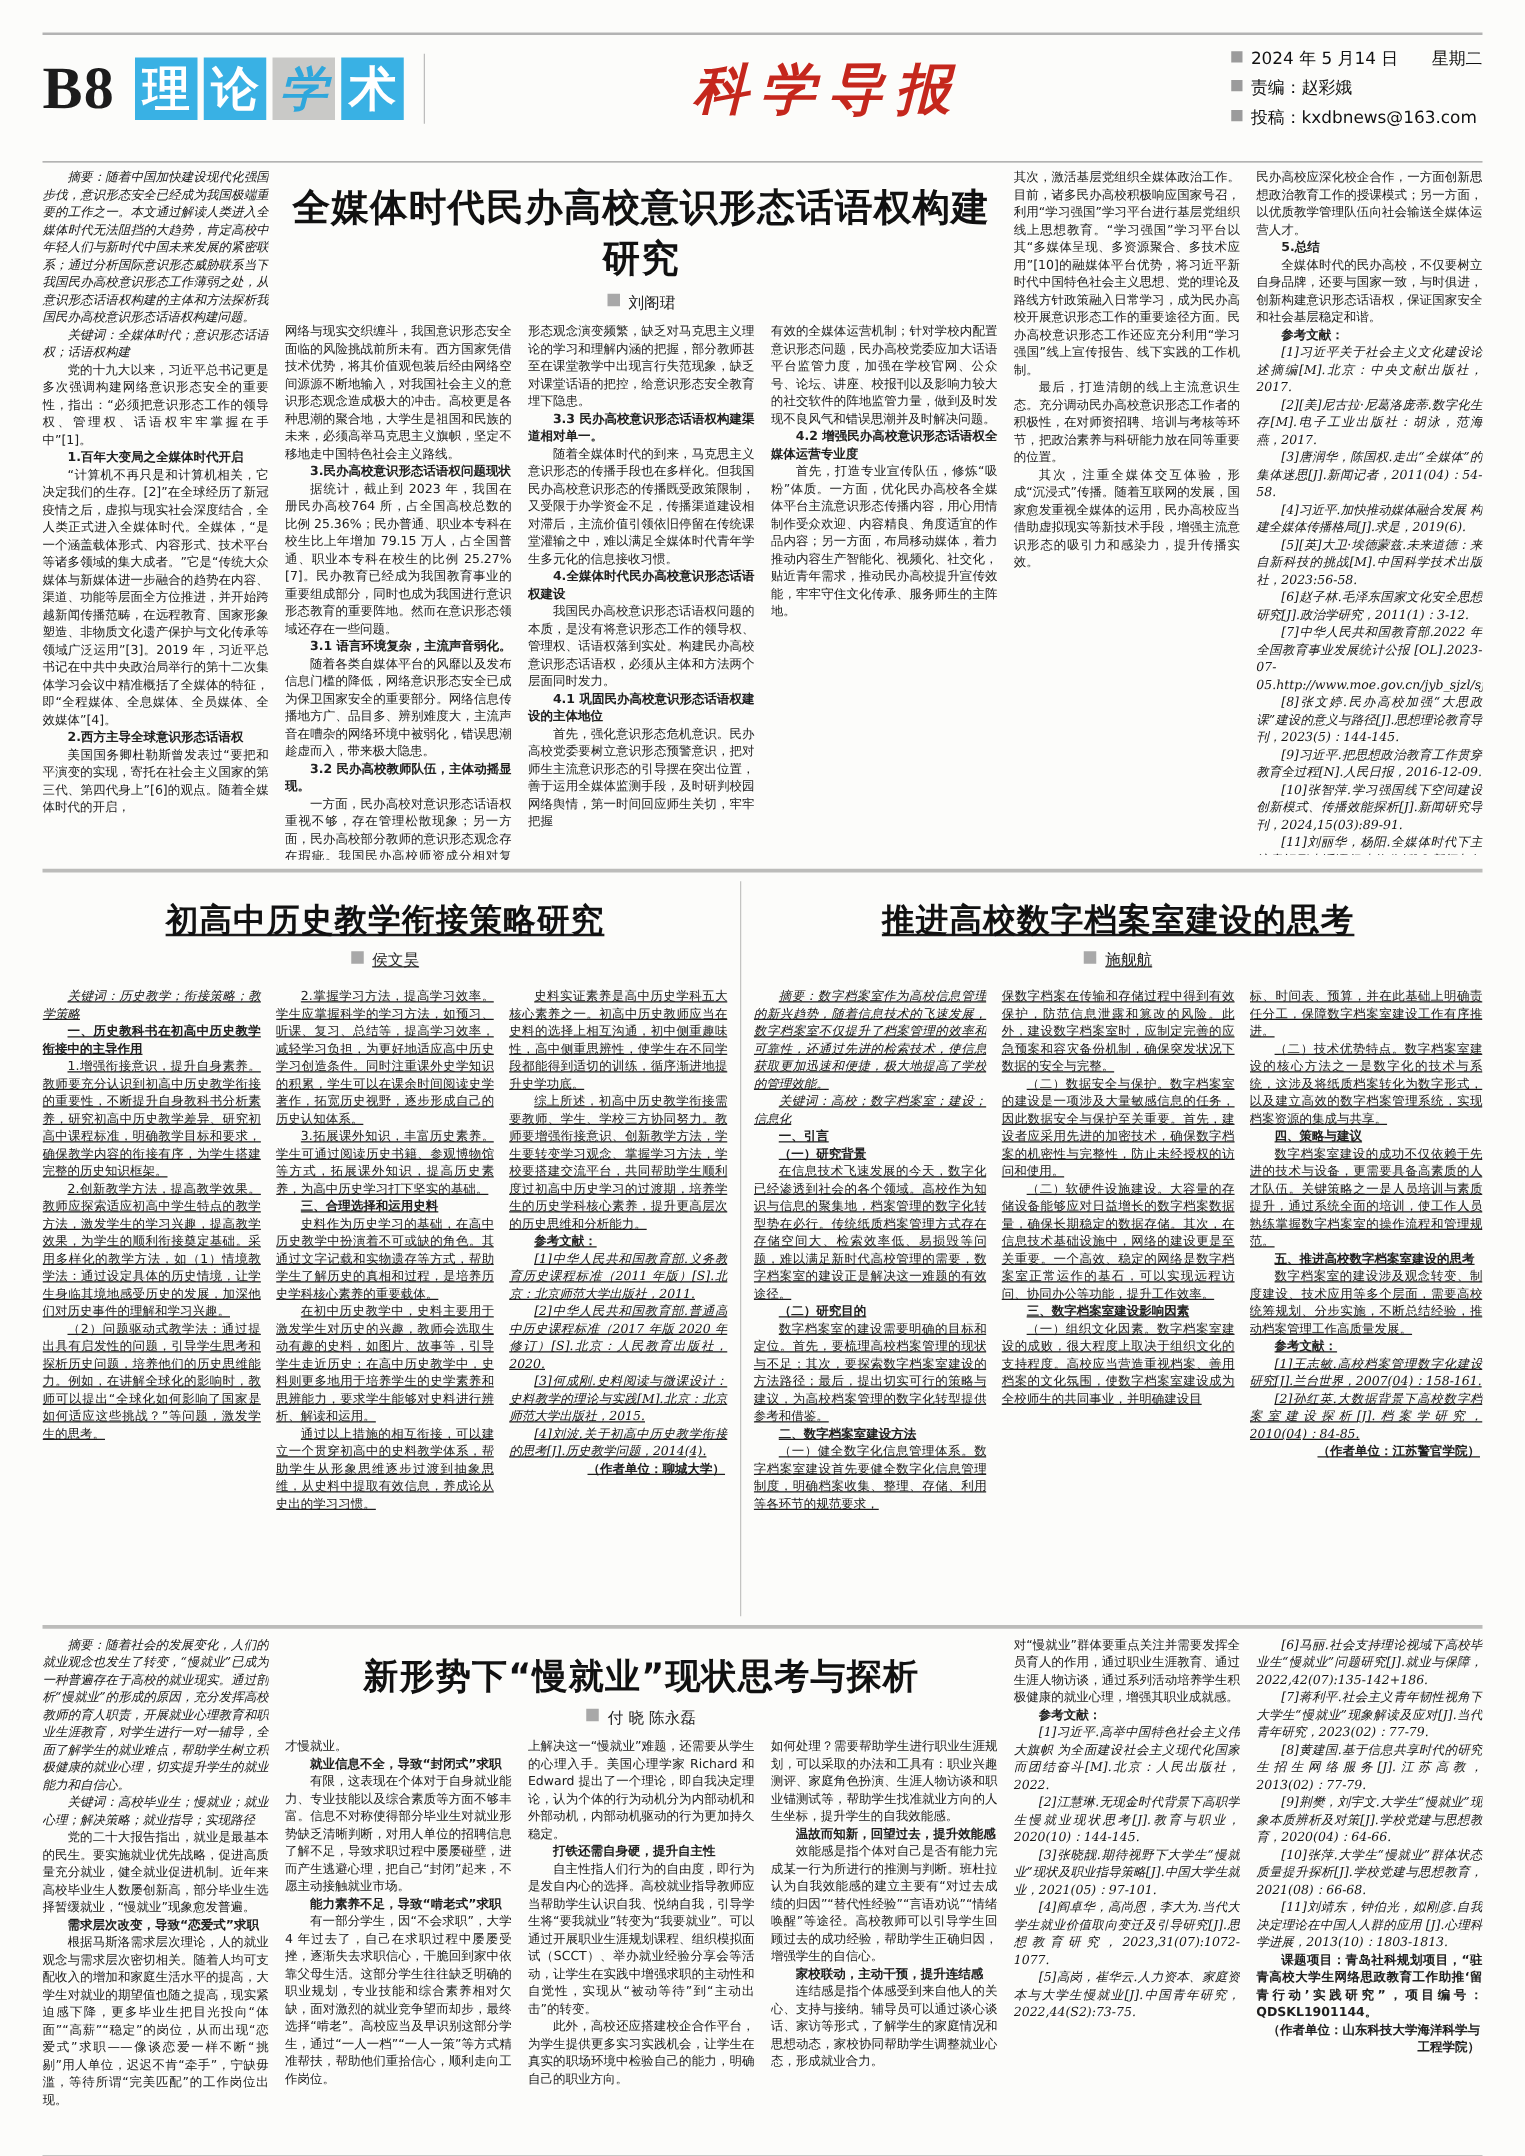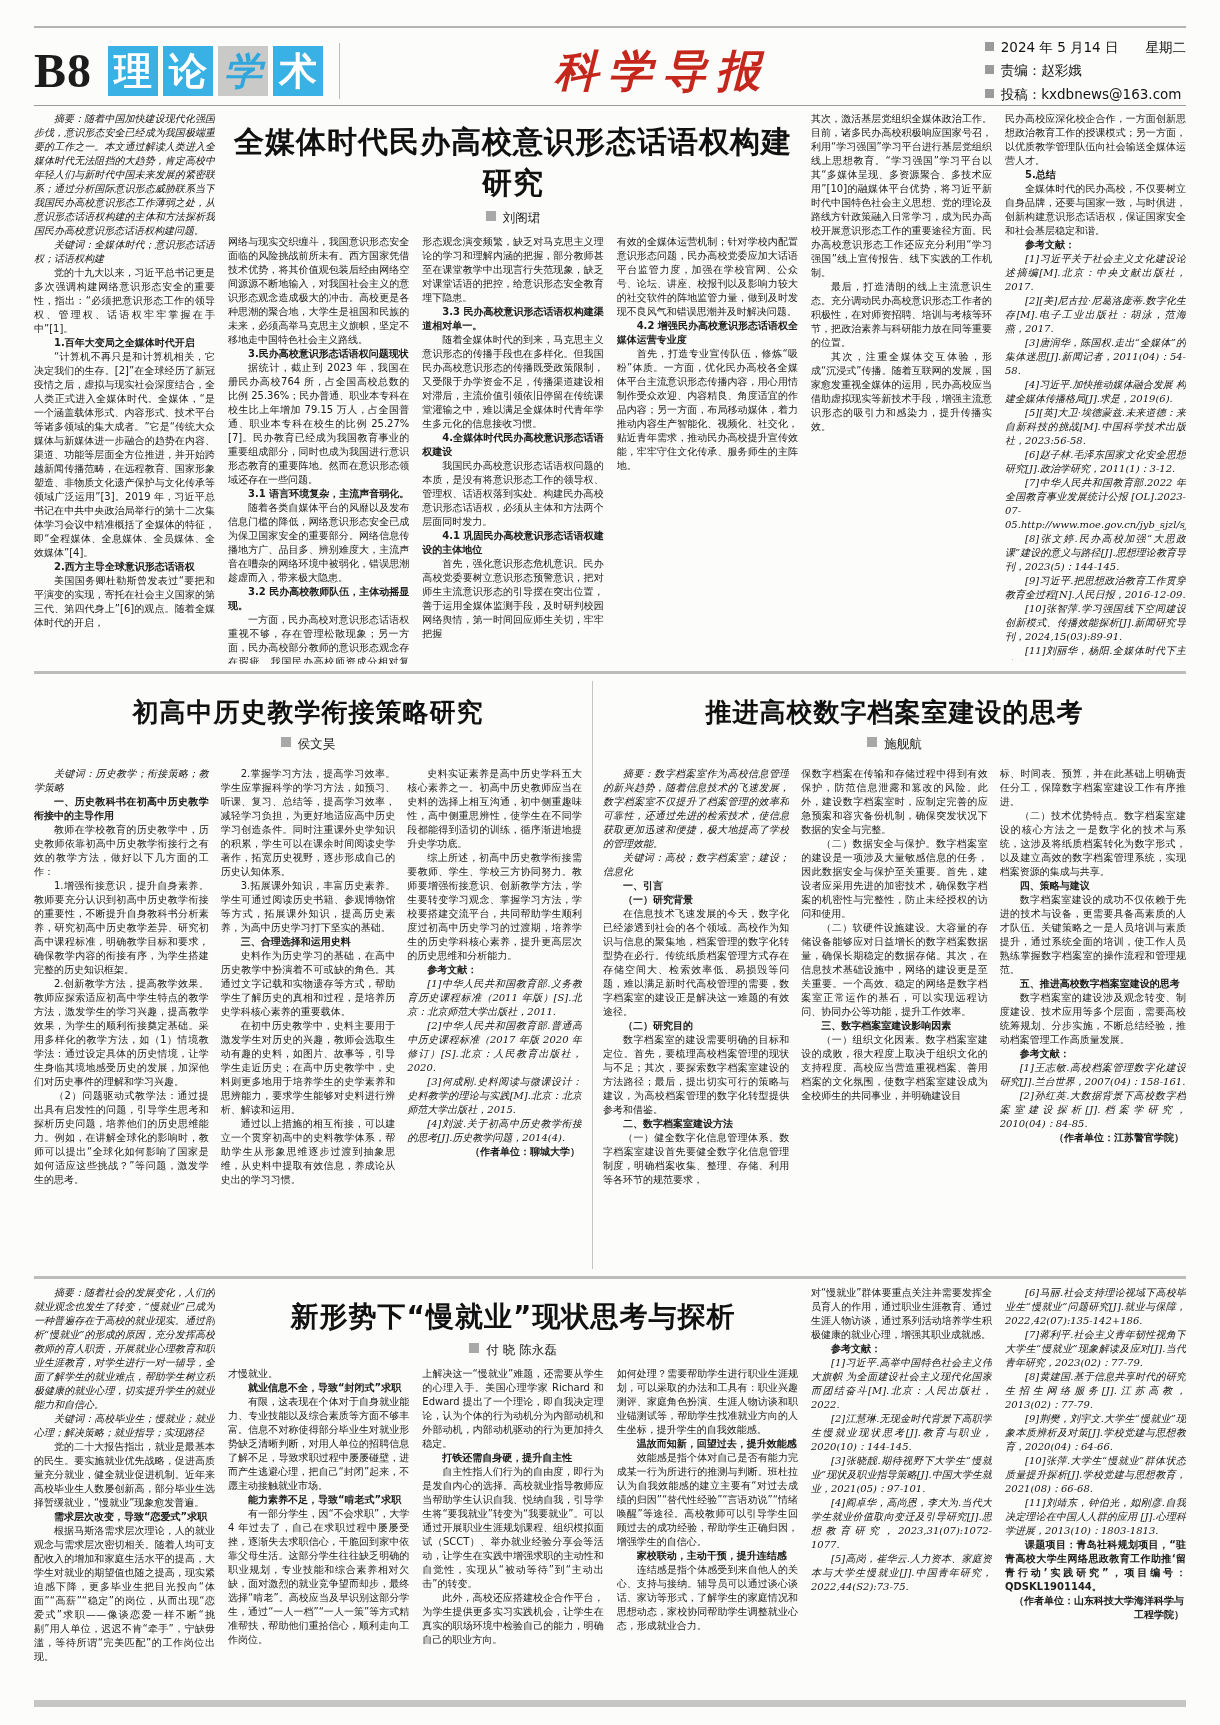--- a/index.html
+++ b/index.html
@@ -1,20 +1,20 @@
 <!DOCTYPE html>
 <html><head>
 <meta charset="utf-8">
 <style>
   html,body{margin:0;padding:0;background:#e8e8e6;}
   .page{width:1220px;height:1725px;box-sizing:border-box;margin:0 auto;background:#fcfcfa;
         padding:26px 34px 0;font-family:"DejaVu Sans",sans-serif;color:#1c1c1c;position:relative;overflow:hidden;}
   
   .masthead-bar{display:flex;align-items:center;border-top:2px solid #b3b3b3;border-bottom:1px solid #9a9a9a;
-        padding:9px 0 0;height:68px;box-sizing:content-box;}
+        padding:9px 0 24px;height:68px;box-sizing:content-box;}
   .page-code{font-family:"Liberation Serif",serif;font-weight:bold;font-size:48px;line-height:1;letter-spacing:1px;}
   .logo{display:flex;gap:5px;margin-left:16px;padding-right:16px;border-right:1px solid #bdbdbd;height:56px;align-items:center;}
   .logo .box{width:50px;height:50px;background:#39b1e4;color:#fff;font-size:38px;font-weight:bold;
         display:flex;align-items:center;justify-content:center;font-family:"DejaVu Sans",sans-serif;}
   .logo .box.alt{background:#c9c9c7;color:#2fa7dc;font-family:"DejaVu Serif",serif;font-style:italic;}
   .masthead{flex:1;text-align:center;color:#c5271d;font-family:"DejaVu Serif",serif;font-style:italic;
         font-weight:bold;font-size:44px;letter-spacing:10px;}
   .header-info{font-size:13.5px;line-height:1.75;white-space:nowrap;color:#111;}
   .sq{display:inline-block;width:9px;height:9px;background:#9b9b9b;margin-right:7px;vertical-align:1px;}
   
@@ -27,21 +27,21 @@
   .a1{height:552px;gap:13px;padding-top:6px;}
   .a1 .col{width:181px;flex:none;height:548px;}
   .a-mid{flex:1;display:flex;flex-direction:column;min-width:0;}
   .title-block{text-align:center;}
   h1,h2{margin:0;font-weight:700;color:#111;}
   .a1 h1{font-size:30px;letter-spacing:1px;margin:10px 0 6px;}
   .byline{font-size:12.5px;color:#222;margin-bottom:8px;}
   .byline .sq{width:10px;height:10px;background:#a8a8a8;}
   .a-mid .cols{display:flex;gap:13px;flex:1;overflow:hidden;}
   .a-mid .cols .col{flex:1;width:auto;height:auto;}
-  .middle{height:588px;}
+  .middle{height:588px;text-decoration:underline;}
   .half{display:flex;flex-direction:column;min-width:0;}
   .half .cols{display:flex;gap:12px;flex:1;overflow:hidden;margin-top:6px;}
   .half .cols .col{flex:1;}
   .half h2{font-size:26px;letter-spacing:1px;margin:14px 0 6px;}
   .a2{width:548px;flex:none;}
   .a3{flex:1;}
   .a4{height:404px;gap:13px;}
   .a4 .col{width:181px;flex:none;height:400px;}
   .a4 h1{font-size:28px;letter-spacing:1px;margin:12px 0 6px;}
   
@@ -143,21 +143,20 @@
   <div class="band middle">
     <section class="half a2">
       <div class="title-block">
         <h2>初高中历史教学衔接策略研究</h2>
         <div class="byline"><span class="sq"></span><span>侯文昊</span></div>
       </div>
       <div class="cols">
         <div class="col">
             <p class="blk kw">关键词：历史教学；衔接策略；教学策略</p>
             <p class="blk h">一、历史教科书在初高中历史教学衔接中的主导作用</p>
-            <p class="blk p">教师在学校教育的历史教学中，历史教师依靠初高中历史教学衔接行之有效的教学方法，做好以下几方面的工作：</p>
             <p class="blk p">1.增强衔接意识，提升自身素养。教师要充分认识到初高中历史教学衔接的重要性，不断提升自身教科书分析素养，研究初高中历史教学差异、研究初高中课程标准，明确教学目标和要求，确保教学内容的衔接有序，为学生搭建完整的历史知识框架。</p>
             <p class="blk p">2.创新教学方法，提高教学效果。教师应探索适应初高中学生特点的教学方法，激发学生的学习兴趣，提高教学效果，为学生的顺利衔接奠定基础。采用多样化的教学方法，如（1）情境教学法：通过设定具体的历史情境，让学生身临其境地感受历史的发展，加深他们对历史事件的理解和学习兴趣。</p>
             <p class="blk p">（2）问题驱动式教学法：通过提出具有启发性的问题，引导学生思考和探析历史问题，培养他们的历史思维能力。例如，在讲解全球化的影响时，教师可以提出“全球化如何影响了国家是如何适应这些挑战？”等问题，激发学生的思考。</p>
           </div>
         <div class="col">
             <p class="blk p">2.掌握学习方法，提高学习效率。学生应掌握科学的学习方法，如预习、听课、复习、总结等，提高学习效率，减轻学习负担，为更好地适应高中历史学习创造条件。同时注重课外史学知识的积累，学生可以在课余时间阅读史学著作，拓宽历史视野，逐步形成自己的历史认知体系。</p>
             <p class="blk p">3.拓展课外知识，丰富历史素养。学生可通过阅读历史书籍、参观博物馆等方式，拓展课外知识，提高历史素养，为高中历史学习打下坚实的基础。</p>
             <p class="blk h">三、合理选择和运用史料</p>
             <p class="blk p">史料作为历史学习的基础，在高中历史教学中扮演着不可或缺的角色。其通过文字记载和实物遗存等方式，帮助学生了解历史的真相和过程，是培养历史学科核心素养的重要载体。</p>
             <p class="blk p">在初中历史教学中，史料主要用于激发学生对历史的兴趣，教师会选取生动有趣的史料，如图片、故事等，引导学生走近历史；在高中历史教学中，史料则更多地用于培养学生的史学素养和思辨能力，要求学生能够对史料进行辨析、解读和运用。</p>

